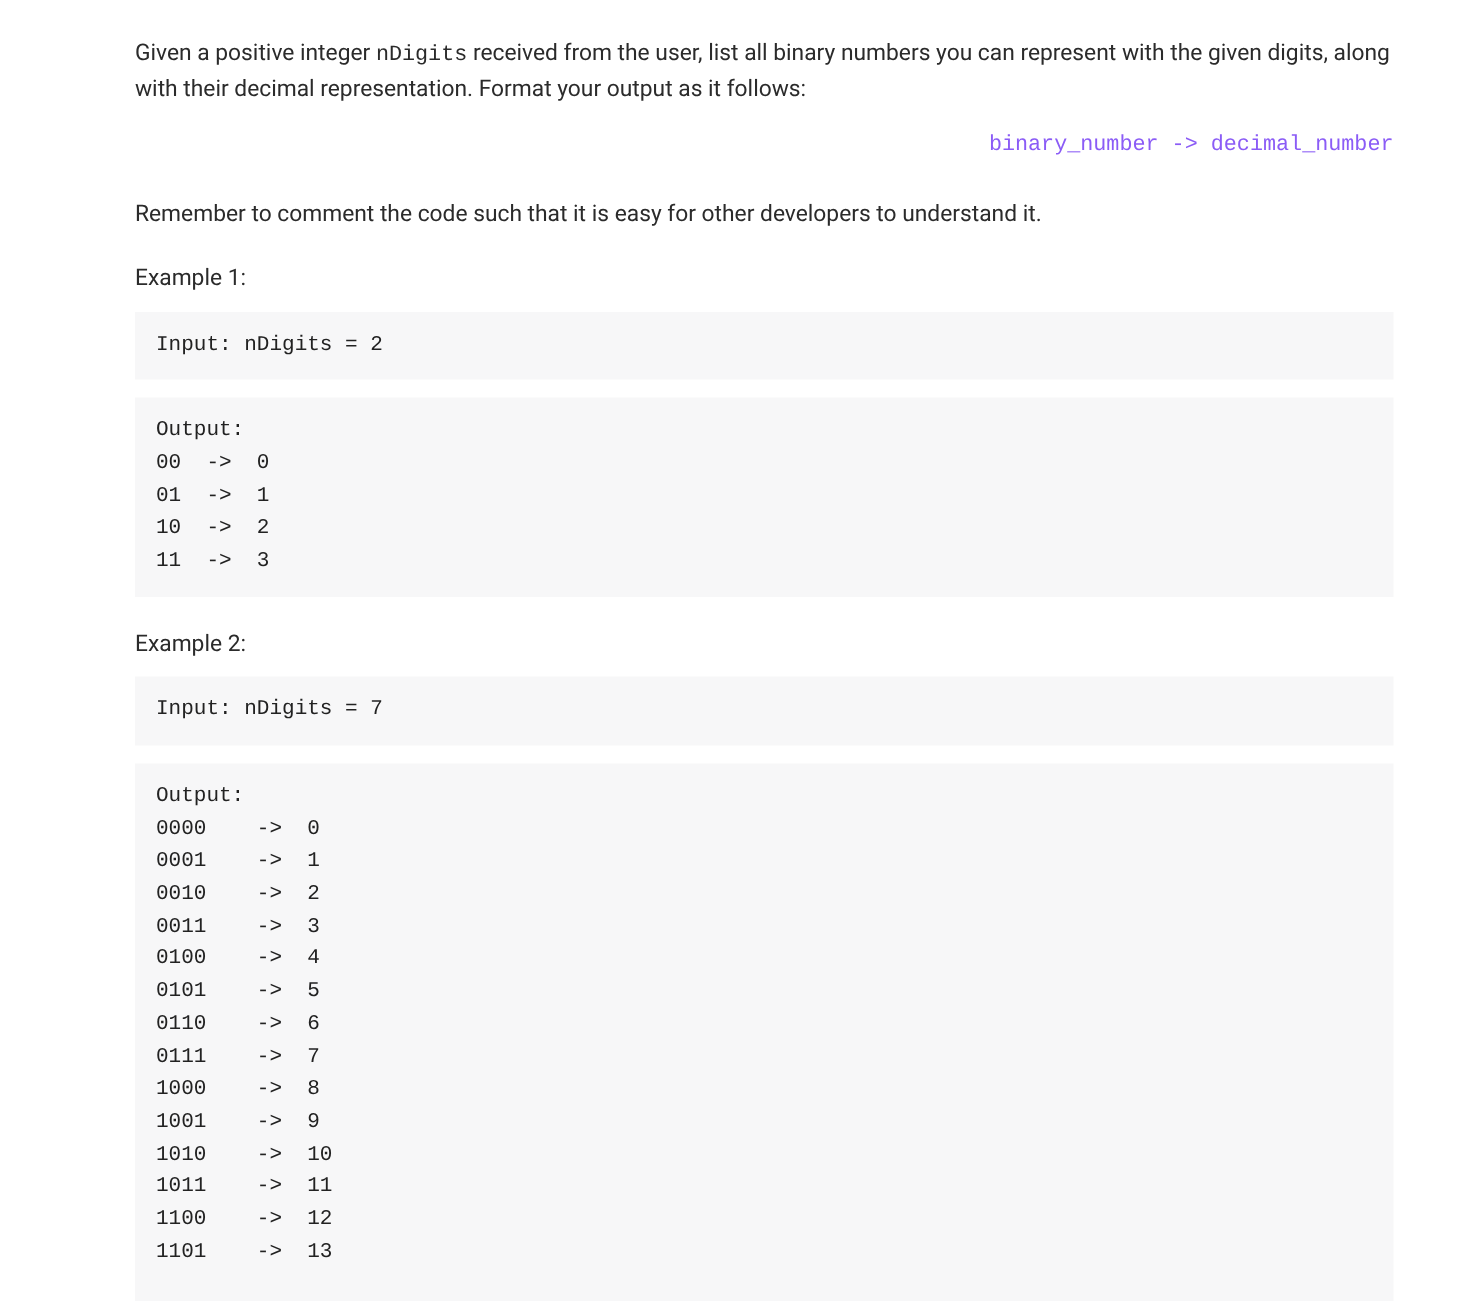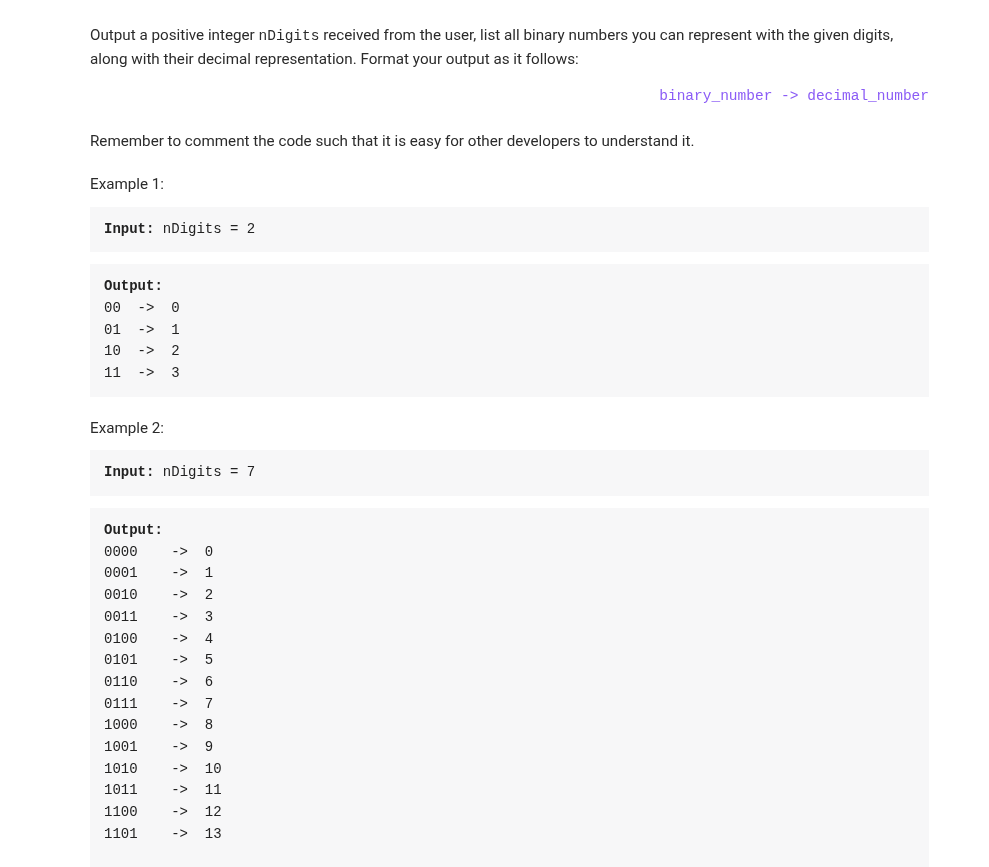--- a/index.html
+++ b/index.html
@@ -41,30 +41,30 @@
     font-family: Consolas, "Courier New", monospace;
     font-size: 14px;
     line-height: 1.55;
     white-space: pre;
     padding: 12px 14px;
     margin: 0 0 12px 0;
     color: #222;
     overflow-x: auto;
   }
   .block .label-strong {
-    font-weight: 700;
+    font-weight: 400;
   }
 </style>
 </head>
 <body>
 
 <div class="page">
 
   <p>
-    <span>Output a positive integer </span><span class="code-inline">nDigits</span><span> received from the user, list all binary numbers you can represent with the given digits, along with their decimal representation. Format your output as it follows:</span>
+    <span>Given a positive integer </span><span class="code-inline">nDigits</span><span> received from the user, list all binary numbers you can represent with the given digits, along with their decimal representation. Format your output as it follows:</span>
   </p>
 
   <div class="center-code">binary_number -&gt; decimal_number</div>
 
 
   <p>Remember to comment the code such that it is easy for other developers to understand it.</p>
 
   <div class="example-label">Example 1:</div>
 
   <div class="block"><span class="label-strong">Input:</span><span> nDigits = 2</span></div>

